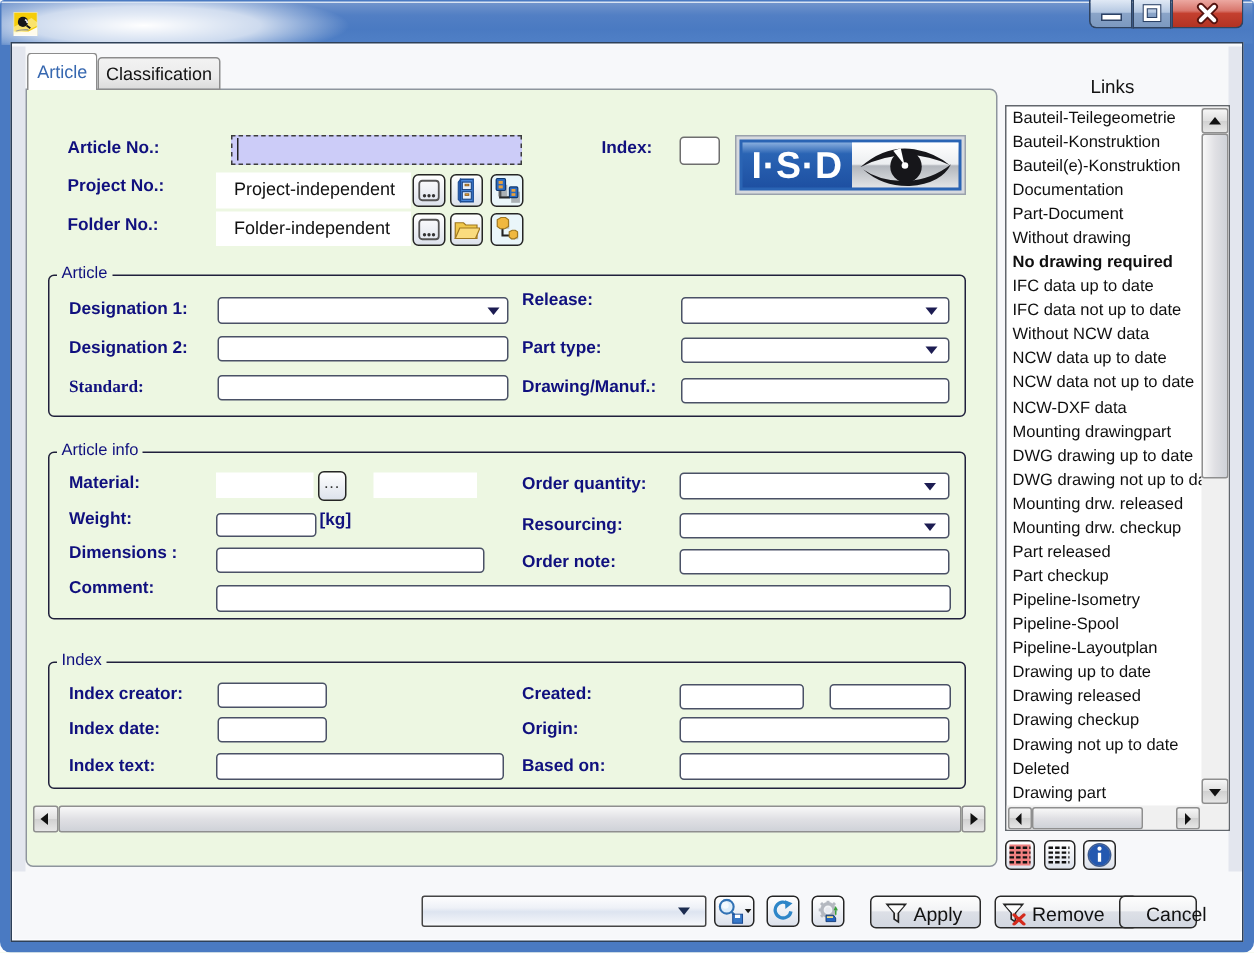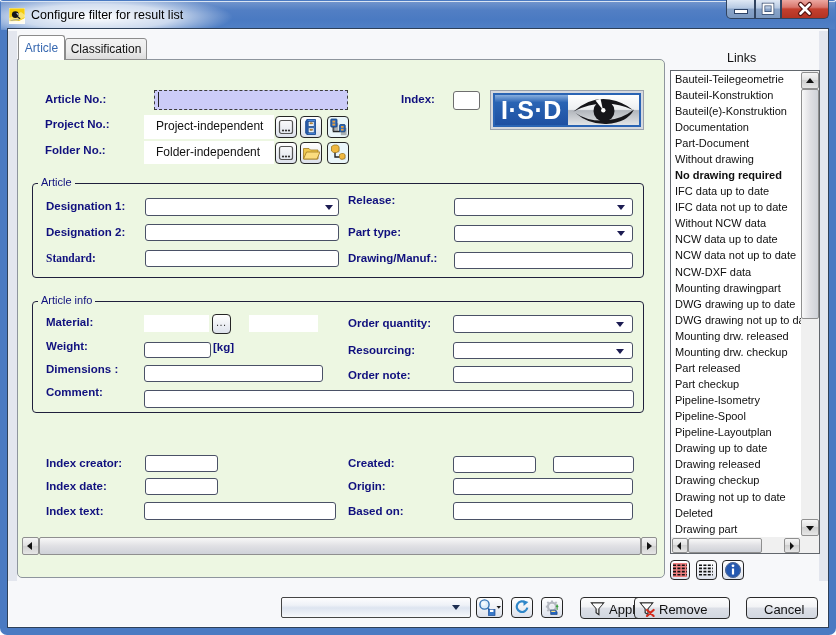--- a/index.html
+++ b/index.html
@@ -82,21 +82,20 @@
 #linkslbl { position:absolute; font-size:12.5px; color:#111; }
 #listbox { overflow:hidden; position:absolute; left:662px; top:41px; width:150px; height:484px;
   background:#fff; border:1px solid #62676d; }
 .li { position:absolute; left:4px; font-size:11px; color:#0f0f0f; white-space:nowrap; }
 </style>
 </head>
 <body>
 <div id="win">
   <div id="titlebar">
     <div id="titleglow"></div>
-    <div id="titletext">Configure filter for result list</div>
     <svg id="titleicon" viewBox="0 0 16 16">
       <rect x="0" y="0" width="16" height="16" fill="#f5cd0a"></rect>
       <rect x="0" y="0" width="16" height="16" fill="none" stroke="#e8ecf4" stroke-width="1" opacity="0.8"></rect>
       <path d="M0 16 L16 16 L16 10 L10 13 L0 13 Z" fill="#fff" opacity="0.92"></path>
       <path d="M0 16 L0 10 L12 4 L16 7 L16 9 L9 12.5 L0 14.5 Z" fill="#fdf6c0" opacity="0.55"></path>
       <path d="M1.5 12.5 C4 11.5 8 11 10 11.5 L10 12.5 C7 12 4 12.3 1.5 13 Z" fill="#9a9a90"></path>
       <circle cx="6.3" cy="6.6" r="3.4" fill="#15151a"></circle>
       <path d="M7.6 5.2 A2.1 2.1 0 0 1 9.2 7.4" fill="none" stroke="#e8e8f0" stroke-width="1.1"></path>
       <path d="M8.7 9.0 L11.2 10.8" stroke="#15151a" stroke-width="1.3"></path>
     </svg>
@@ -254,20 +253,23 @@
     <div class="combo-arr" style="left:608px; top:320px;"></div>
 
     <div class="lbl" style="left:38px; top:334px;">Dimensions :</div>
     <div class="fld" style="left:136px; top:336px; width:179px; height:17px;"></div>
     <div class="lbl" style="left:340px; top:340px;">Order note:</div>
     <div class="fld" style="left:445px; top:337px; width:180px; height:17px;"></div>
 
     <div class="lbl" style="left:38px; top:357px;">Comment:</div>
     <div class="fld" style="left:136px; top:361px; width:490px; height:18px;"></div>
 
+    <div class="grp" style="left:24px; top:412px; width:612px; height:85px;">
+      <div class="grplbl">Index</div>
+    </div>
     <div class="lbl" style="left:38px; top:428px;">Index creator:</div>
     <div class="fld" style="left:137px; top:426px; width:73px; height:17px;"></div>
     <div class="lbl" style="left:340px; top:428px;">Created:</div>
     <div class="fld" style="left:445px; top:427px; width:83px; height:17px;"></div>
     <div class="fld" style="left:545px; top:427px; width:81px; height:17px;"></div>
 
     <div class="lbl" style="left:38px; top:451px;">Index date:</div>
     <div class="fld" style="left:137px; top:449px; width:73px; height:17px;"></div>
     <div class="lbl" style="left:340px; top:451px;">Origin:</div>
     <div class="fld" style="left:445px; top:449px; width:180px; height:17px;"></div>
@@ -395,25 +397,25 @@
       <rect x="14.3" y="7.8" width="1.1" height="3.4" fill="#38a038"></rect>
     </svg>
 
     <div class="pbtn" style="left:572px; top:568px; width:74px;">
       <svg class="abs" style="left:9px; top:3px; width:15px; height:15px;" viewBox="0 0 16 16">
         <path d="M1.5 2 L14.5 2 L9.5 8 L9.5 14.5 L6.5 12.5 L6.5 8 Z" fill="#e8e8e8" stroke="#222" stroke-width="1.2"></path>
         <path d="M2.5 3 L13.5 3 L9 8 L7 8 Z" fill="#fcfcfc"></path>
       </svg>
       <span class="cap" style="left:28px; width:auto;">Apply</span>
     </div>
-    <div class="pbtn" style="left:626px; top:568px; width:96px;">
+    <div class="pbtn" style="left:655px; top:568px; width:96px;">
       <svg class="abs" style="left:4px; top:3px; width:17px; height:16px;" viewBox="0 0 18 17">
         <path d="M1.5 2 L14.5 2 L9.5 8 L9.5 14.5 L6.5 12.5 L6.5 8 Z" fill="#e8e8e8" stroke="#222" stroke-width="1.2"></path>
         <path d="M2.5 3 L13.5 3 L9 8 L7 8 Z" fill="#fcfcfc"></path>
         <path d="M8.5 9.5 L15.5 16 M15.5 9.5 L8.5 16" stroke="#d42a1c" stroke-width="2.3" stroke-linecap="round"></path>
       </svg>
       <span class="cap" style="left:24px; width:auto;">Remove</span>
     </div>
-    <div class="pbtn" style="left:738px; top:568px; width:72px;">
+    <div class="pbtn" style="left:738px; top:568px; width:52px;">
         <span class="cap" style="left:17px; width:auto;">Cancel</span>
       </div>
   </div>
 </div>
 
 </body></html>

